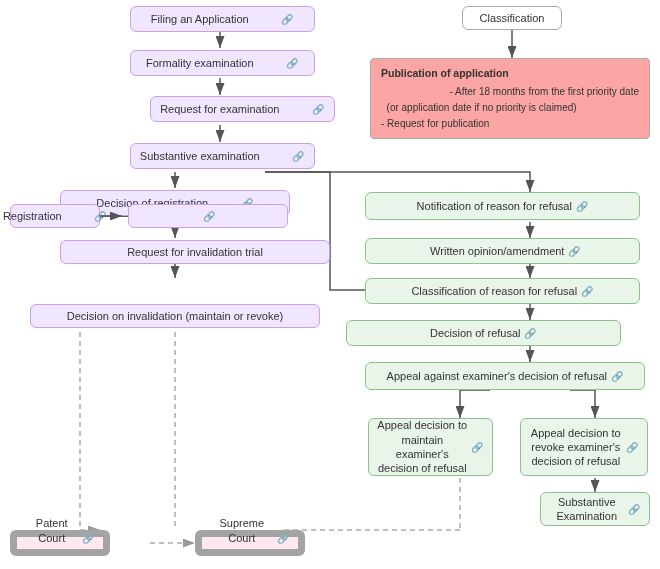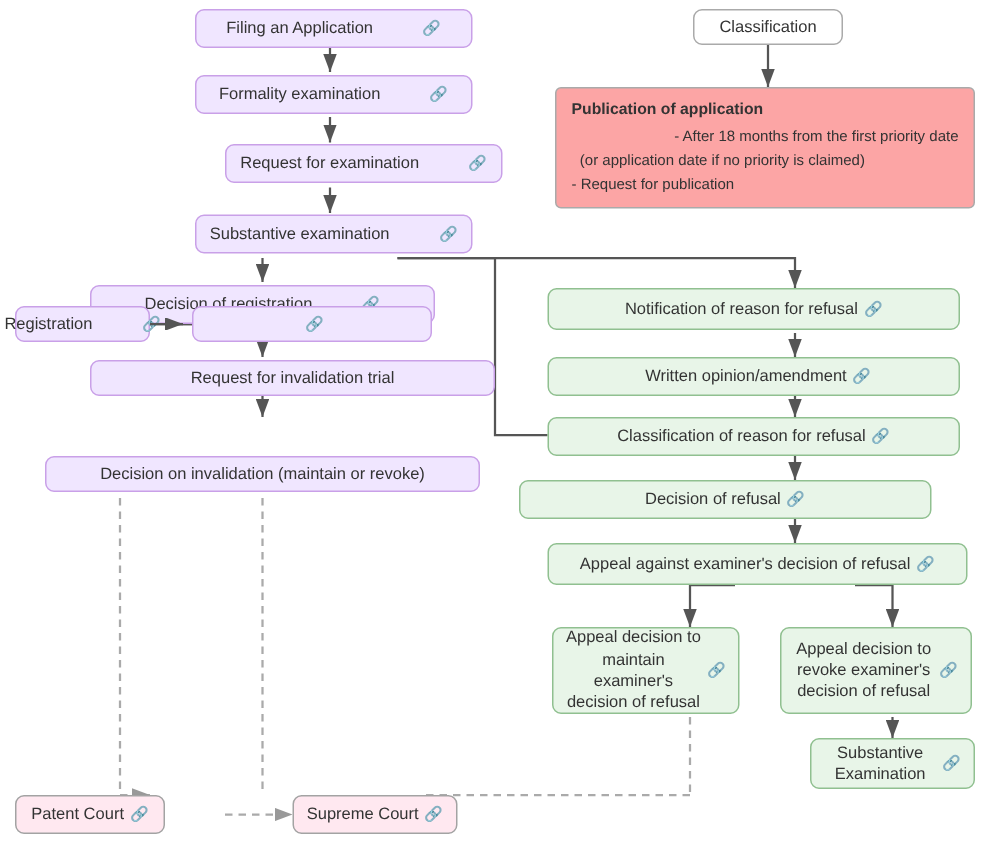--- a/index.html
+++ b/index.html
@@ -34,22 +34,23 @@
       color: #333;
       gap: 29px;
     }
     .node-green {
       background: #e8f5e8;
       border: 1px solid #90c090;
       color: #333;
     }
     .node-pink {
       background: #ffe8f0;
-      border: 1px solid #a3a3a3;
-      color: #333;
+      border: 7px solid #a3a3a3;
+      color: #333;
+      align-items: flex-end;
     }
     .node-white {
       background: #fff;
       border: 1px solid #aaa;
       color: #333;
     }
     .link-icon {
       display: inline-block;
       margin-left: 4px;
       color: #888;

